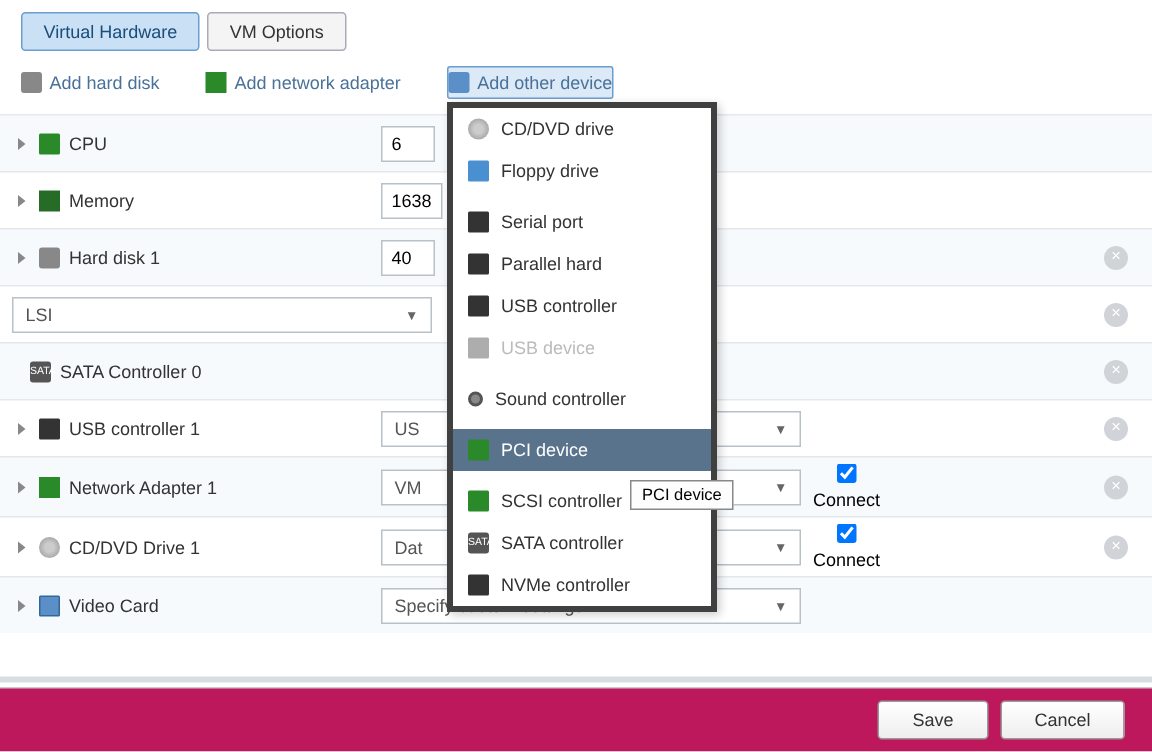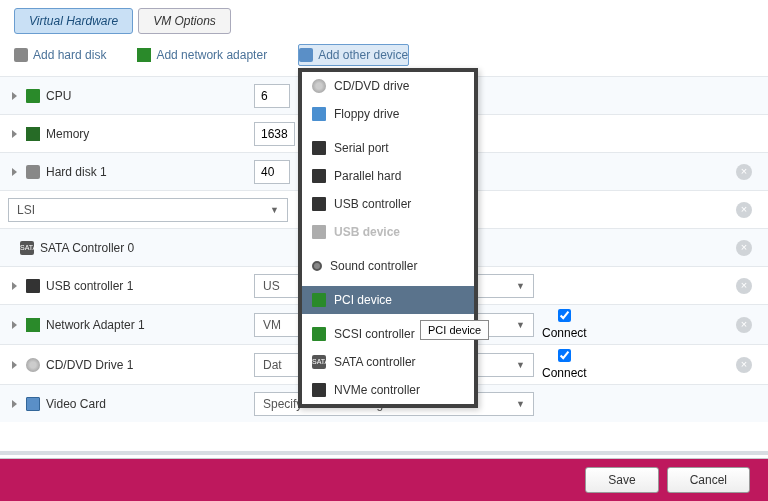--- a/index.html
+++ b/index.html
@@ -1,19 +1,19 @@
 <!DOCTYPE html>
 <html><head>
 <meta charset="utf-8">
 <style>
 * { box-sizing: border-box; margin: 0; padding: 0; font-family: Arial, sans-serif; font-size: 12px; }
 body { background: #fff; width: 768px; height: 501px; position: relative; }
 
 .tabs { display: flex; gap: 0; padding: 8px 14px 0; }
-.tab { padding: 5px 14px; border: 1px solid #aab; border-radius: 3px; background: #f4f4f4; cursor: pointer; color: #333; font-style: italic; }
+.tab { padding: 5px 14px; border: 1px solid #aab; border-radius: 3px; background: #f4f4f4; cursor: pointer; color: #333; }
 .tab.active { background: #c9e0f5; border-color: #6a9dd0; color: #1a4d7a; }
 .tab + .tab { margin-left: 5px; }
 
 .toolbar { display: flex; gap: 31px; padding: 10px 14px 8px; align-items: center; }
 .tool-btn { display: flex; align-items: center; gap: 5px; color: #4a7299; cursor: pointer; }
 .tool-btn.active { border: 1px solid #6a9dd0; background: #dce9f6; padding: 3px 0; border-radius: 2px; }
 .icon { width: 14px; height: 14px; display: inline-block; }
 .icon.disk { background: #888; border-radius: 2px; }
 .icon.disk-blue { background: #5a8fc7; border-radius: 2px; }
 .icon.net { background: #2a8a2a; }
@@ -38,21 +38,21 @@
 .hw-value { flex: 1; padding: 4px 8px; display: flex; align-items: center; gap: 8px; position: relative; }
 .input-box { border: 1px solid #b8c0c8; padding: 4px 6px; background: #fff; min-width: 36px; }
 .select-box { border: 1px solid #b8c0c8; padding: 4px 8px; background: #fff; display: flex; justify-content: space-between; align-items: center; width: 280px; color: #555; }
 .select-box .arrow { color: #666; font-size: 9px; }
 .connect { display: flex; align-items: center; gap: 4px; flex-direction: column; }
 .connect input { width: 13px; height: 13px; }
 .remove { position: absolute; right: 16px; width: 16px; height: 16px; border-radius: 50%; background: #d0d4d8; color: #fff; text-align: center; line-height: 15px; font-size: 11px; cursor: pointer; }
 
 .dropdown { position: absolute; top: 68px; left: 298px; width: 180px; background: #fff; border: 4px solid #404040; box-shadow: 2px 2px 6px rgba(0,0,0,0.2); z-index: 10; }
 .dd-item { display: flex; align-items: center; gap: 8px; padding: 7px 10px; color: #333; cursor: pointer; }
-.dd-item.disabled { color: #bbb; font-weight: bold; }
+.dd-item.disabled { color: #bbb; }
 .dd-item.selected { background: #5a738c; color: #fff; }
 .dd-sep { height: 6px; }
 
 .tooltip { position: absolute; top: 320px; left: 420px; border: 1px solid #888; background: #fdfdfd; padding: 3px 7px; font-size: 11px; z-index: 20; }
 
 .footer { position: absolute; bottom: 0; left: 0; right: 0; background: #be185d; border-top: 1px solid #c8ccd0; padding: 8px 18px; display: flex; justify-content: flex-end; gap: 8px; }
 .footer button { padding: 5px 22px; border: 1px solid #999; border-radius: 3px; background: linear-gradient(#fff,#eee); cursor: pointer; color: #333; }
 
 .footer-line { position: absolute; bottom: 46px; left: 0; right: 0; height: 4px; background: #d8dde2; }
 </style>

